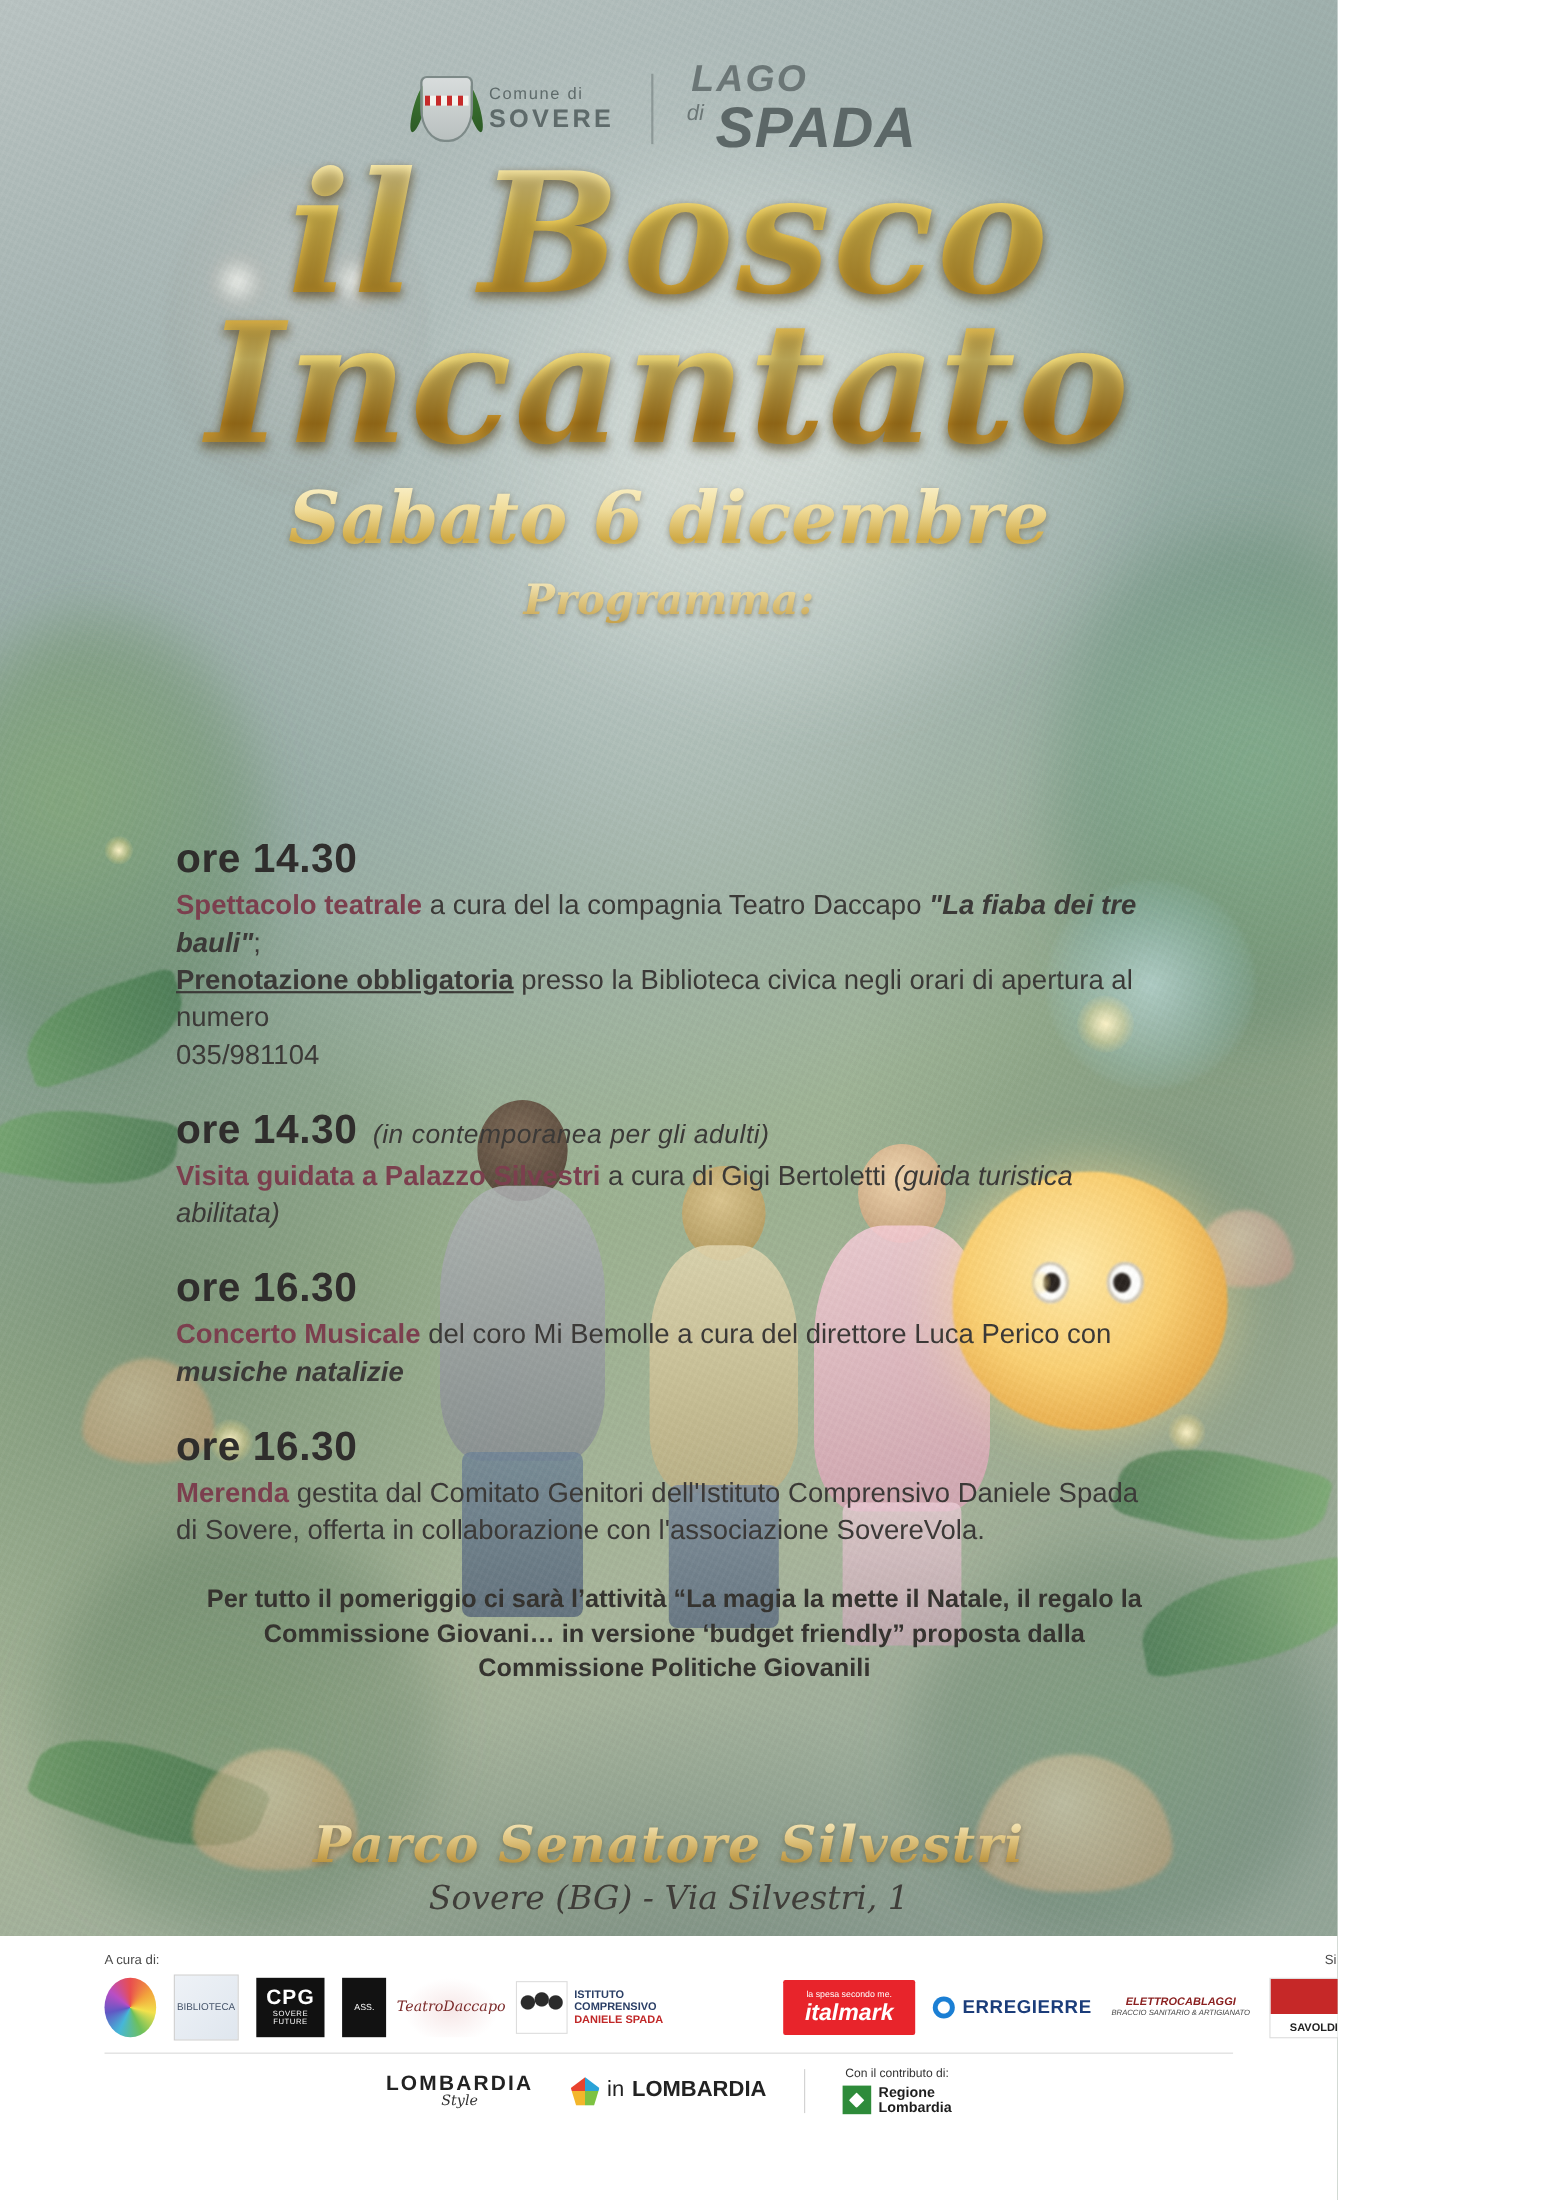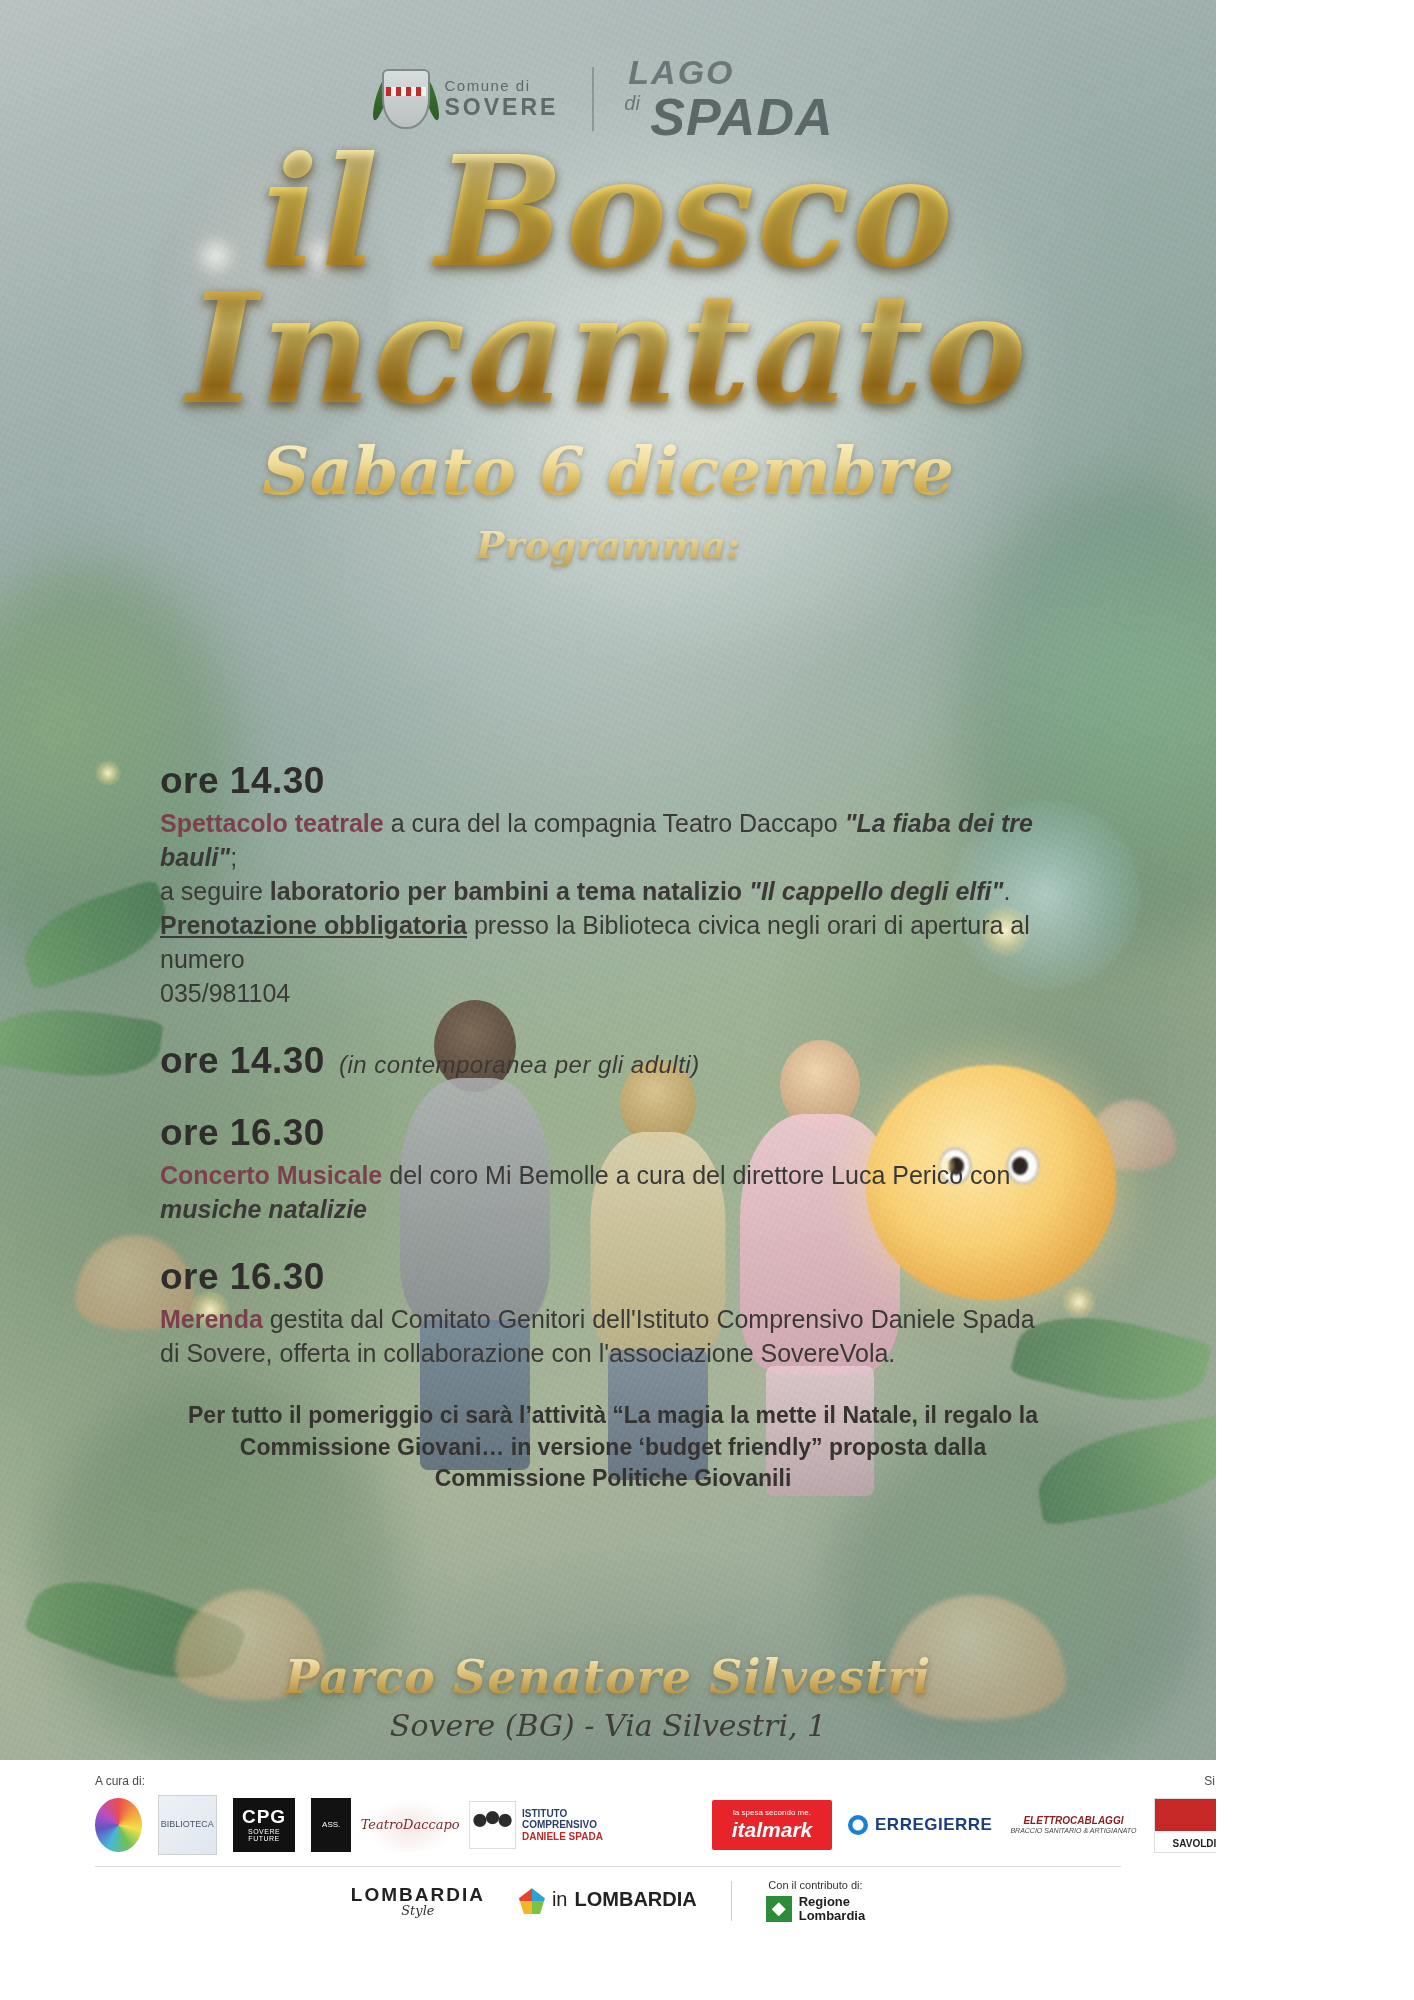--- a/index.html
+++ b/index.html
@@ -600,34 +600,36 @@
 
     <div class="slot">
       <div class="slot-time">
         <span>ore 14.30</span>
       </div>
       <div class="slot-body">
         <div>
           <span class="hl">Spettacolo teatrale</span><span> a cura del la compagnia Teatro Daccapo </span><span class="bi">"La fiaba dei tre bauli"</span><span>;</span>
         </div>
         <div>
-          <span>a seguire </span><span class="bold">laboratorio per bambini a tema natalizio </span><span class="bi">"Il cappello degli elfi"</span><span>.</span>
-        </div>
-        <div>
           <span class="ul">Prenotazione obbligatoria</span><span> presso la Biblioteca civica negli orari di apertura al numero</span>
         </div>
         <div>
           <span>035/981104</span>
         </div>
       </div>
     </div>
 
     <div class="slot">
       <div class="slot-time">
         <span>ore 14.30</span><span class="note">(in contemporanea per gli adulti)</span>
+      </div>
+      <div class="slot-body">
+        <div>
+          <span class="hl">Visita guidata a Palazzo Silvestri</span><span> a cura di Gigi Bertoletti </span><span class="it">(guida turistica abilitata)</span>
+        </div>
       </div>
     </div>
 
     <div class="slot">
       <div class="slot-time">
         <span>ore 16.30</span>
       </div>
       <div class="slot-body">
         <div>
           <span class="hl">Concerto Musicale</span><span> del coro Mi Bemolle a cura del direttore Luca Perico con</span>

